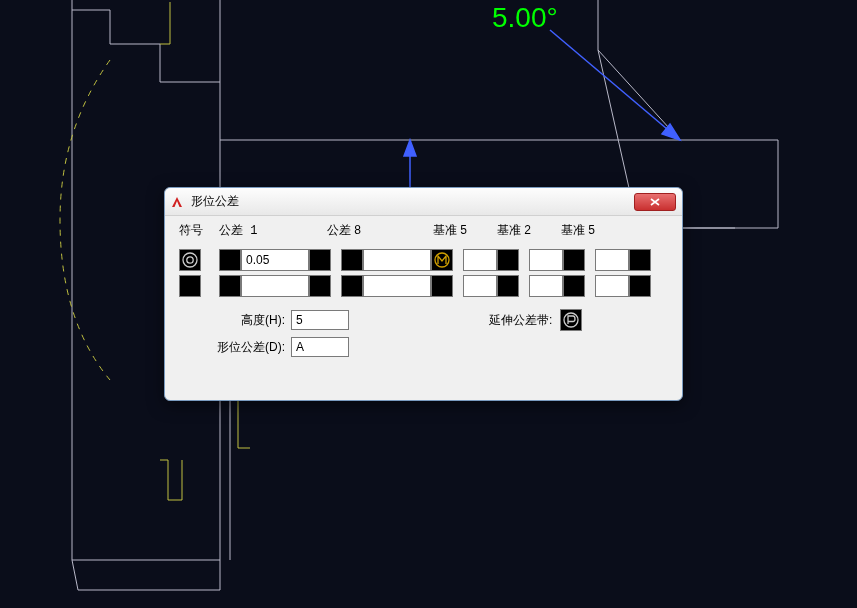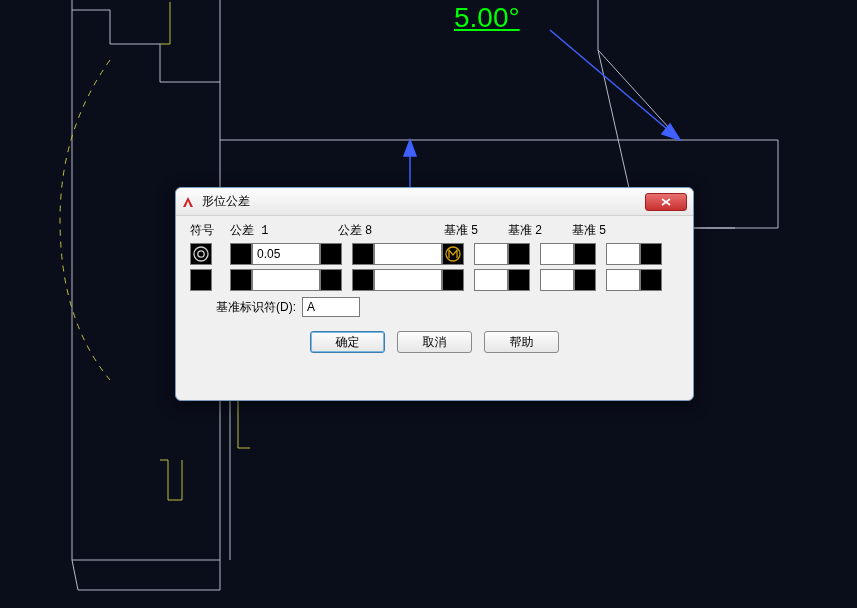--- a/index.html
+++ b/index.html
@@ -23,21 +23,21 @@
   }
   .dim-text {
     position: absolute;
     color: #00ff00;
     font-size: 28px;
     font-family: Arial, sans-serif;
   }
 
   .dialog {
     position: absolute;
-    left: 175px;
+    left: 164px;
     top: 187px;
     width: 519px;
     height: 214px;
     background: #f0f0f0;
     border: 1px solid #7a9bbf;
     border-radius: 6px;
     box-shadow: 0 4px 16px rgba(0,0,0,0.5);
   }
   .titlebar {
     height: 28px;
@@ -72,21 +72,21 @@
     justify-content: center;
     color: #fff;
     font-weight: bold;
     cursor: pointer;
   }
   .dlg-body {
     padding: 6px 14px 10px 14px;
   }
   .col-headers {
     display: flex;
-    margin-bottom: 4px;
+    margin-bottom: 10px;
     color: #000;
   }
   .col-headers div { font-size: 12px; }
   .hd-sym   { width: 40px; }
   .hd-tol1  { width: 108px; font-family: Liberation Mono, monospace; }
   .hd-tol2  { width: 106px; }
   .hd-d1    { width: 64px; }
   .hd-d2    { width: 64px; }
   .hd-d3    { width: 64px; }
 
@@ -205,21 +205,21 @@
       <path d="M160 460 L168 460 L168 500 L182 500 L182 460"></path>
       <path d="M230 390 L238 390 L238 448 L250 448"></path>
     </g>
     <g stroke="#4060ff" stroke-width="1.5" fill="none">
       <path d="M410 188 L410 140"></path>
       <path d="M410 140 L404 156 L416 156 Z" fill="#4060ff"></path>
       <path d="M550 30 L680 140"></path>
       <path d="M680 140 L662 134 L670 124 Z" fill="#4060ff"></path>
     </g>
   </svg>
-  <div class="dim-text" style="left:454px;top:2px;text-decoration:underline;">5.00°</div>
+  <div class="dim-text" style="left:492px;top:2px;">5.00°</div>
 </div>
 
 <div class="dialog">
   <div class="titlebar">
     <span class="app-icon">
       <svg width="14" height="14" viewBox="0 0 14 14">
           <path d="M2 12 L7 2 L12 12 L9.5 12 L7 6 L4.5 12 Z" fill="#d02020"></path>
         </svg>
     </span>
     <span class="title">形位公差</span>
@@ -285,25 +285,31 @@
       <input class="datum-input" value="" style="">
       <div class="sw"></div>
       <div class="gap-s"></div>
       <input class="datum-input" value="" style="">
       <div class="sw"></div>
       <div class="gap-s"></div>
       <input class="datum-input" value="" style="">
       <div class="sw"></div>
     </div>
 
+    <div class="mid">
+      <span class="mid-label">高度(H):</span>
+      <input class="mid-input" value="5" style="">
+      <span class="proj-label">延伸公差带:</span>
+      <div class="proj-sw">
+        <svg width="18" height="18" viewBox="0 0 18 18">
+          <circle cx="9" cy="9" r="7" stroke="#ccc" fill="none" stroke-width="1.3"></circle>
+          <path d="M6 13 L6 5 L11 5 Q13 5 13 8 Q13 10.5 11 10.5 L6 10.5" stroke="#ccc" fill="none" stroke-width="1.3"></path>
+        </svg>
+      </div>
+    </div>
 
     <div class="mid mid2">
-      <span class="mid-label" style="width:112px;">基准标识符(D):</span>
+      <span class="mid-label" style="width:112px;">形位公差(D):</span>
       <input class="mid-input" value="A" style="">
     </div>
 
-    <div class="buttons">
-      <button class="btn default">确定</button>
-      <button class="btn">取消</button>
-      <button class="btn">帮助</button>
-    </div>
   </div>
 </div>
 
 </body></html>

